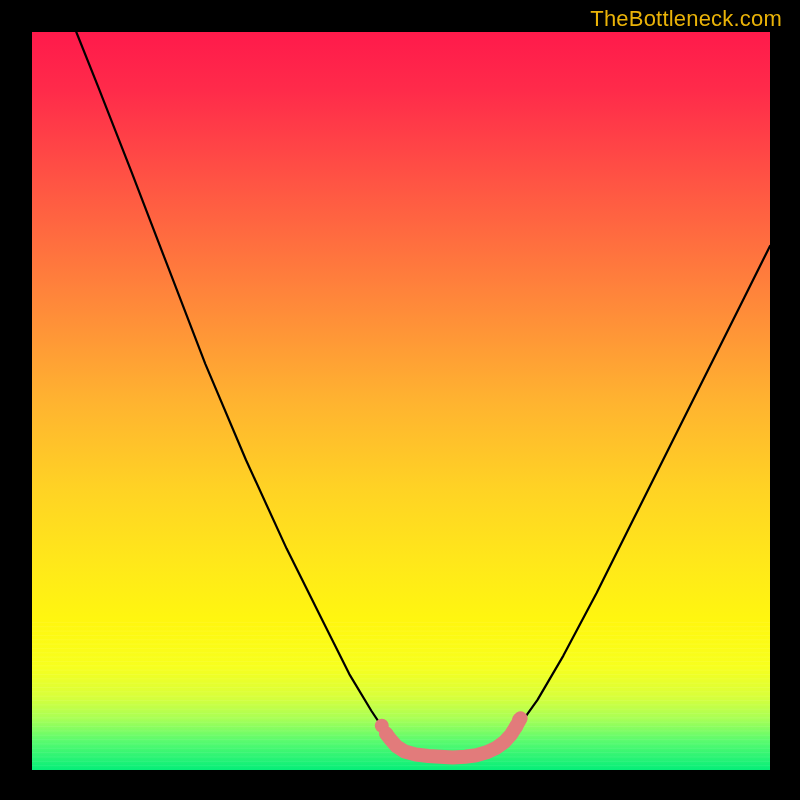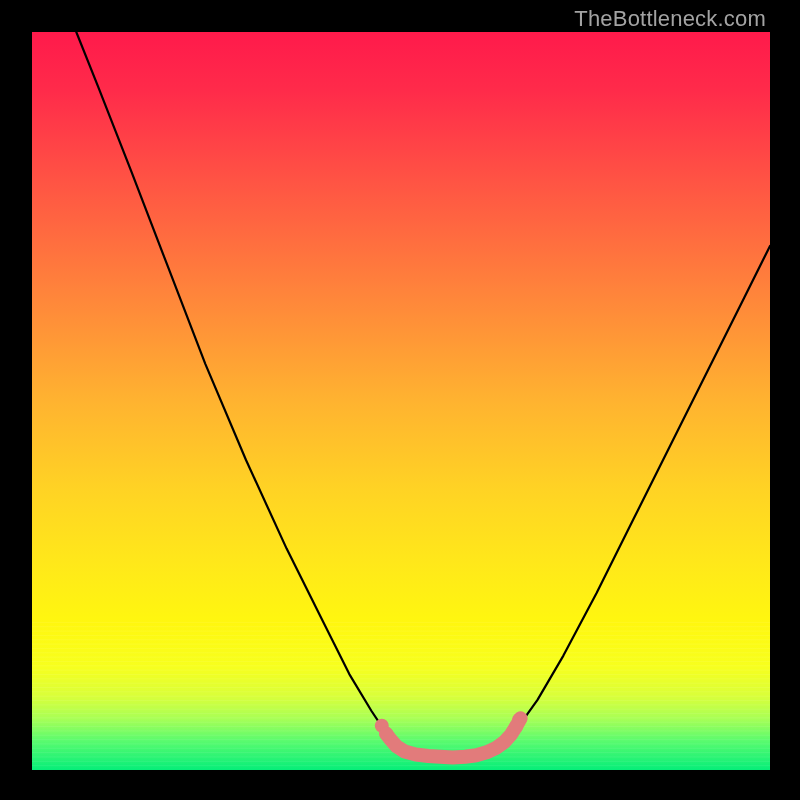--- a/index.html
+++ b/index.html
@@ -29,22 +29,22 @@
   }
   .curve-svg {
     position: absolute;
     inset: 0;
     width: 100%;
     height: 100%;
   }
   .watermark {
     position: absolute;
     top: 6px;
-    right: 34px;
-    color: #a3a3a3;
+    right: 18px;
+    color: #eab308;
     font-size: 22px;
     font-weight: 500;
     letter-spacing: 0.2px;
     margin-left: 48px;
   }
 </style>
 </head>
 <body>
 
 <div class="frame">

